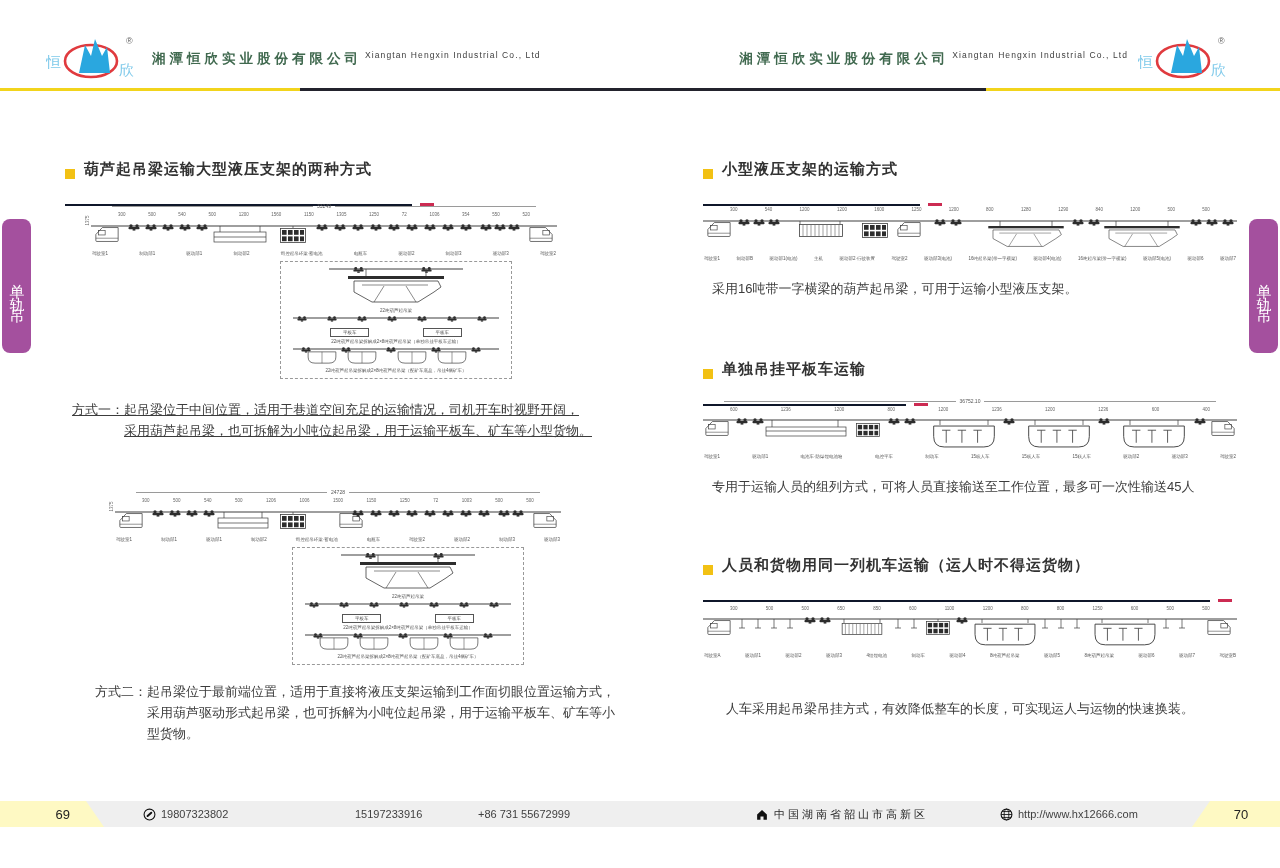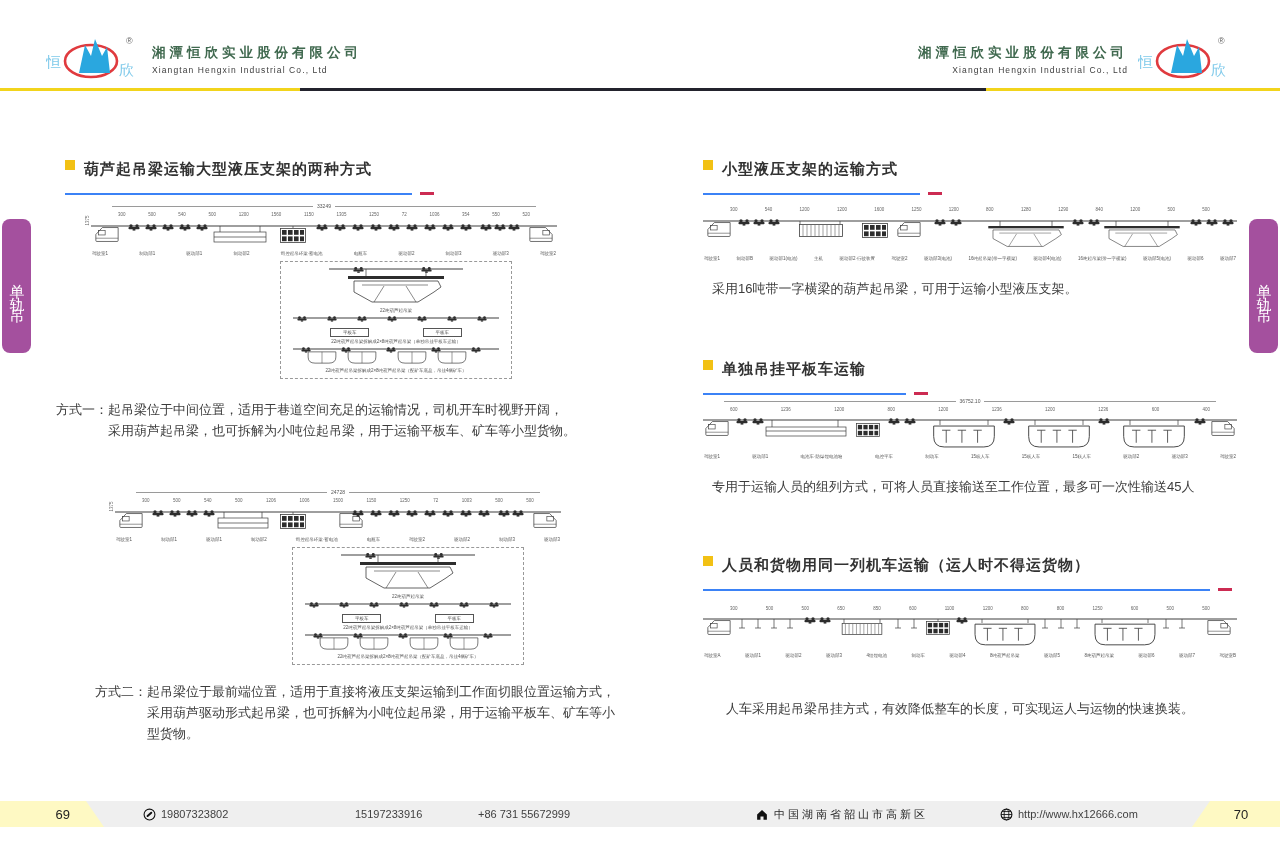--- a/index.html
+++ b/index.html
@@ -2,36 +2,36 @@
 <html><head>
 <meta charset="utf-8">
 <style>
   html,body{margin:0;padding:0;background:#888;}
   .page{position:relative;width:1280px;height:868px;background:#ffffff;overflow:hidden;
         font-family:"Liberation Sans","DejaVu Sans",sans-serif;color:#3a3a3a;}
   
   .hdr{position:absolute;top:33px;display:flex;align-items:center;gap:10px;}
   .hdr-left{left:46px;}
   .hdr-right{right:46px;flex-direction:row;}
-  .hdr .txt{display:flex;flex-direction:column;gap:3px;}
+  .hdr .txt{display:flex;gap:3px;}
   .hdr-right .txt{text-align:right;}
   .co-cn{font-size:13.5px;font-weight:700;letter-spacing:4px;color:#40694f;white-space:nowrap;}
   .co-en{font-size:8.5px;letter-spacing:1.1px;color:#3d3d3d;white-space:nowrap;}
   .rule{position:absolute;top:88px;height:3px;}
   .rule-y1{left:0;width:300px;background:#f2d41c;}
   .rule-dk{left:300px;width:686px;background:#23232d;}
   .rule-y2{left:986px;width:294px;background:#f2d41c;}
   
   .side-tab{position:absolute;top:219px;width:29px;height:134px;background:#a4509e;border-radius:8px;
             color:#fff;font-size:15px;writing-mode:vertical-rl;letter-spacing:13px;
             display:flex;align-items:center;justify-content:center;padding-top:10px;box-sizing:border-box;}
   .tab-l{left:2px;} .tab-r{right:2px;}
   
-  .sec{position:absolute;display:inline-flex;align-items:flex-start;gap:9px;
-       border-bottom:2px solid #3b82f6;padding-bottom:14px;}
+  .sec{position:absolute;display:inline-flex;align-items:flex-end;gap:9px;
+       border-bottom:2px solid #0f172a;padding-bottom:25px;}
   .sec::after{content:"";position:absolute;right:-22px;bottom:-2px;width:14px;height:3px;background:#cc2b52;}
   .sec .bullet{width:10px;height:10px;background:#f2c114;flex:none;}
   .sec .t{font-size:15px;font-weight:700;color:#323232;letter-spacing:1px;white-space:nowrap;}
   
   .para{position:absolute;display:flex;font-size:13px;line-height:1.6;color:#3c3c3c;}
   .para .lab{white-space:nowrap;}
   .para .body{white-space:pre-line;}
   .caption{position:absolute;font-size:13px;color:#3c3c3c;white-space:nowrap;}
   
   .diag{position:absolute;font-size:4.5px;color:#555;}
@@ -253,21 +253,21 @@
         <use href="#sym-trolley" x="180" y="0.5" width="10" height="7"></use>
         <use href="#sym-mine" x="16" y="5" width="30" height="13"></use>
           <use href="#sym-mine" x="56" y="5" width="30" height="13"></use>
         <use href="#sym-mine" x="106" y="5" width="30" height="13"></use>
           <use href="#sym-mine" x="146" y="5" width="30" height="13"></use>
       </svg>
       <span class="cap">22吨葫芦起吊梁拆解成2×8吨葫芦起吊梁（配矿车底盘，吊挂4辆矿车）</span>
     </div>
   </div>
 
-  <div class="para" style="left:56px;top:400px;width:540px;">
+  <div class="para" style="left:72px;top:400px;width:540px;text-decoration:underline;">
     <span class="lab">方式一：</span>
     <span class="body">起吊梁位于中间位置，适用于巷道空间充足的运输情况，司机开车时视野开阔，
 采用葫芦起吊梁，也可拆解为小吨位起吊梁，用于运输平板车、矿车等小型货物。</span>
   </div>
 
   <div class="diag" style="left:112px;top:488px;width:452px;">
     <span class="vdim">1375</span>
     <div class="tdim">
       <span class="hl"></span>
         <span class="tv">24728</span>

